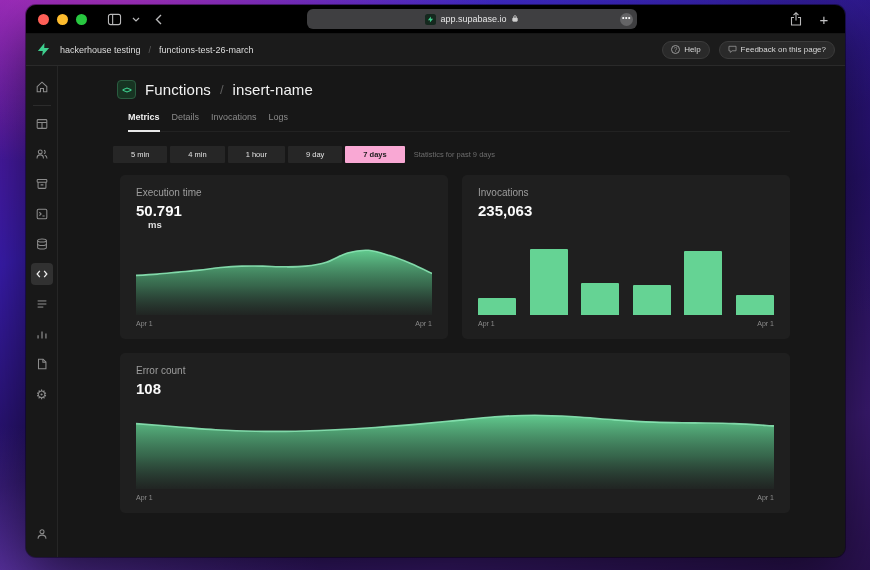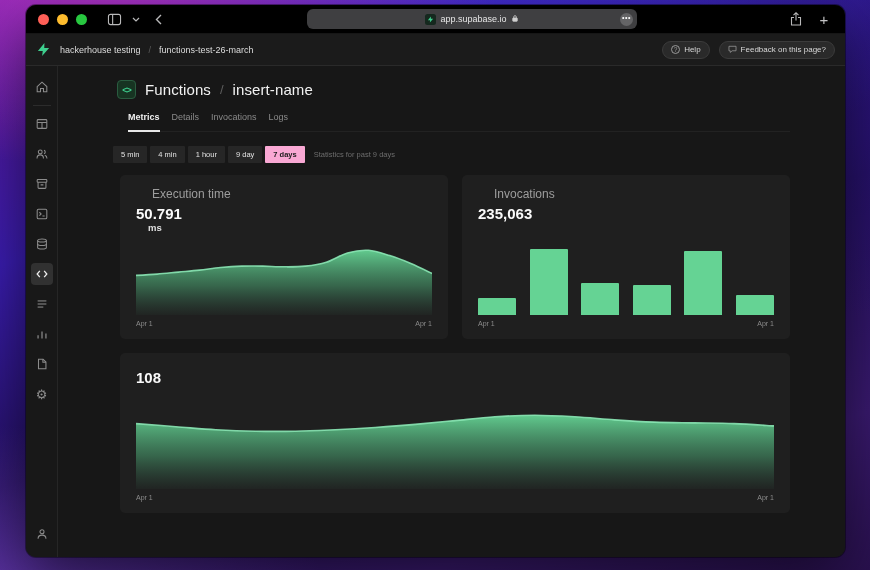--- a/index.html
+++ b/index.html
@@ -73,29 +73,29 @@
   .title-row { display:flex; align-items:center; gap:9px; margin-left:-3px; }
   .fn-icon { width:19px; height:19px; border-radius:4px; background:#173422; border:1px solid #2a5c40; color:#3ecf8e; font-size:9px; font-weight:700; display:flex; align-items:center; justify-content:center; letter-spacing:-1px; }
   .title-text { font-size:15px; color:#f2f2f2; letter-spacing:.1px; }
   .title-sep { font-size:13px; color:#5f5f5f; }
 
   .tabs { display:flex; gap:12px; margin-top:13px; margin-left:8px; border-bottom:1px solid rgba(255,255,255,0.05); }
   .tab { font-size:9px; color:#8a8a8a; padding-bottom:8px; position:relative; }
   .tab.active { color:#f0f0f0; font-weight:700; border-bottom:2px solid #e8e8e8; margin-bottom:-1px; }
 
   .time-row { display:flex; align-items:center; gap:3px; margin-top:14px; margin-left:-7px; }
-  .time-btn { background:#262626; color:#e3e3e3; font-size:7.5px; padding:4px 8px; border-radius:1px; white-space:nowrap; }
+  .time-btn { background:#262626; color:#e3e3e3; font-size:7.5px; padding:4px 18px; border-radius:1px; white-space:nowrap; }
   .time-btn.active { background:#f9a8d4; color:#1b1b1b; font-weight:700; }
   .time-note { font-size:7.5px; color:#6d6d6d; margin-left:6px; }
 
   .grid2 { display:grid; grid-template-columns:1fr 1fr; gap:14px; margin-top:12px; }
   .card { background:#1f1f1f; border-radius:5px; padding:12px 16px 10px; display:flex; flex-direction:column; }
   .card.small { height:164px; }
   .card.wide { height:160px; margin-top:14px; }
-  .card-label { font-size:12px; color:#9d9d9d;margin-left:16px; }
+  .card-label { font-size:10px; color:#9d9d9d; }
   .card-value { margin-top:4px; color:#fafafa; font-size:15px; font-weight:600; display:flex; align-items:flex-start;flex-direction:column; }
   .card-value .unit { font-size:9.5px; font-weight:600; color:#e0e0e0; margin-left:12px; }
   .chart { margin-top:auto; width:100%; position:relative; }
   .chart.h66 { height:66px; }
   .chart.h76 { height:76px; }
   .chart svg { width:100%; height:100%; display:block; }
   .bar-chart { display:flex; align-items:flex-end; justify-content:space-between; }
   .bar { width:13%; border-radius:1px 1px 0 0; }
   .axis { display:flex; justify-content:space-between; font-size:7px; color:#8b8b8b; margin-top:5px; padding-bottom:2px; }
 </style>
@@ -329,20 +329,21 @@
               <div class="bar" style="height:31.0%;background:#65d394"></div>
             </div>
           <div class="axis">
             <span>Apr 1</span>
               <span>Apr 1</span>
           </div>
         </div>
       </div>
 
       <div class="card wide">
+        <div class="card-label">Error count</div>
         <div class="card-value">
           <span>108</span>
         </div>
         <div class="chart h76">
             <svg viewBox="0 0 600 100" preserveAspectRatio="none">
         <defs>
                 <linearGradient id="g2" x1="0" y1="0" x2="0" y2="1">
           <stop offset="0%" stop-color="#65d394" stop-opacity="0.95"></stop>
           <stop offset="55%" stop-color="#4aa070" stop-opacity="0.55"></stop>
           <stop offset="100%" stop-color="#3c785a" stop-opacity="0.06"></stop>

